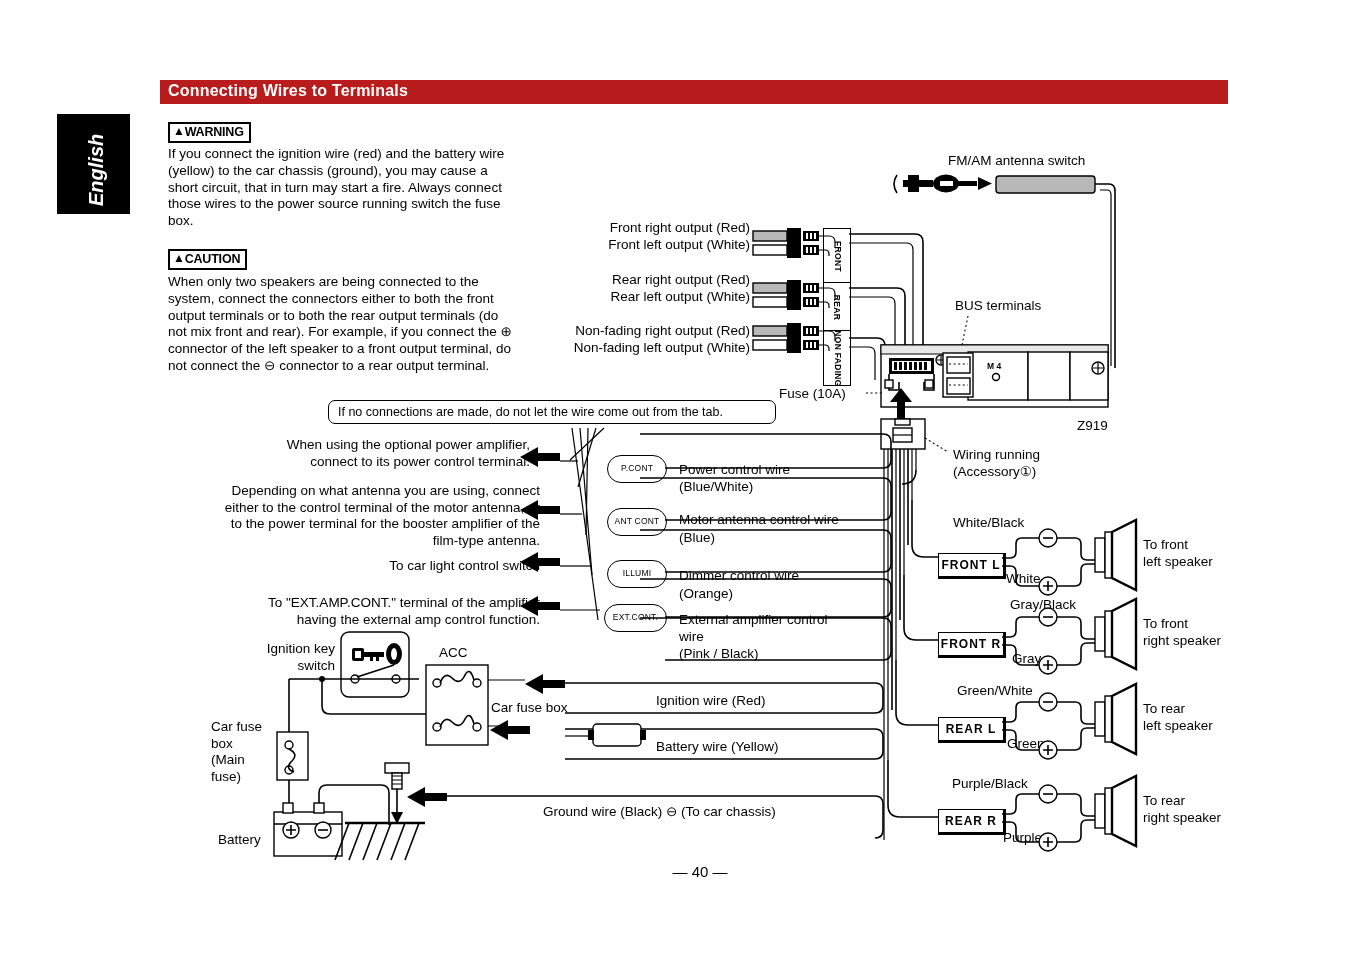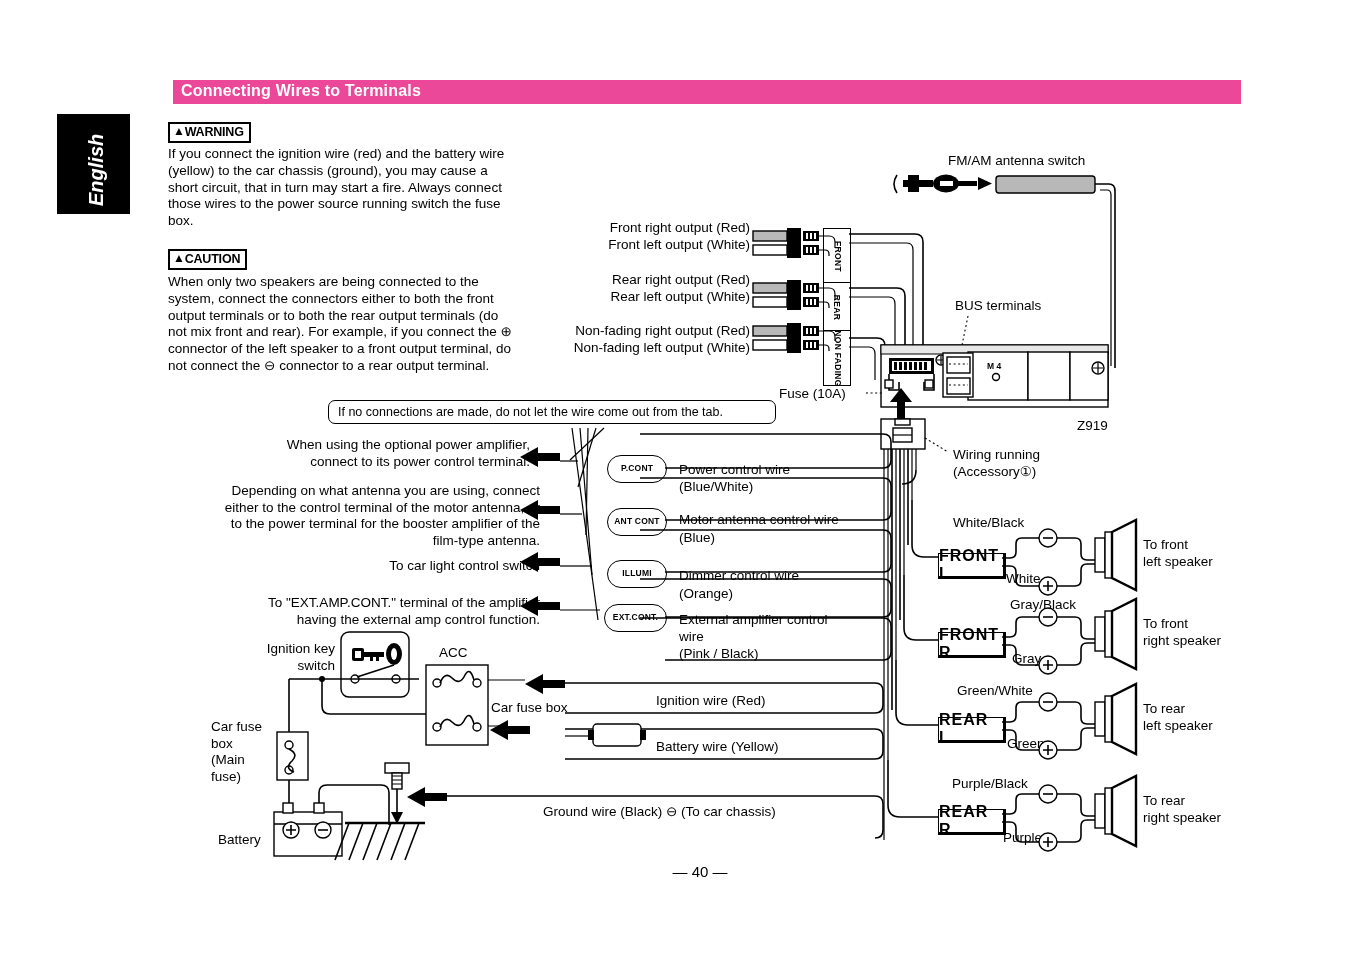--- a/index.html
+++ b/index.html
@@ -2,21 +2,21 @@
 <html><head>
 <meta charset="utf-8">
 <style>
   html,body{margin:0;padding:0;background:#fff;}
   body{width:1351px;height:954px;position:relative;
        font-family:"Liberation Sans", sans-serif;color:#000;overflow:hidden;}
   .abs{position:absolute;}
   #page{position:absolute;inset:0;}
 
   
-  .title-bar{left:173px;top:80px;width:1068px;height:24px;background:#ec4899;}
+  .title-bar{left:160px;top:80px;width:1068px;height:24px;background:#b91c1c;}
   .title-bar span{position:absolute;left:8px;top:2px;color:#fff;
        font-size:16px;font-weight:bold;letter-spacing:.2px;}
 
   
   .lang-tab{left:57px;top:114px;width:73px;height:100px;background:#000;}
   .lang-tab span{position:absolute;color:#fff;font-style:italic;font-weight:bold;
        font-size:20px;transform:rotate(-90deg);transform-origin:left top;
        left:28px;top:92px;white-space:nowrap;}
 
   
@@ -29,25 +29,25 @@
   .lbl{font-size:13.5px;line-height:16.5px;white-space:pre;}
   .lbl.r{text-align:right;}
   .lbl.c{text-align:center;}
 
   
   .note-box{border:1.6px solid #000;border-radius:7px;background:#fff;
        font-size:12.5px;padding:4px 9px;}
 
   
   .ctab{border:1.8px solid #000;border-radius:14px;background:#fff;
-       font-size:8.5px;font-weight:bold;text-align:center;letter-spacing:.2px;
+       font-size:8.5px;font-weight:normal;text-align:center;letter-spacing:.2px;
        display:flex;align-items:center;justify-content:center;line-height:9.5px;}
   
   .spk-box{border:1.6px solid #000;border-right-width:3.5px;border-bottom-width:3.5px;
-       background:#fff;font-size:16px;font-weight:bold;
+       background:#fff;font-size:12px;font-weight:bold;
        display:flex;align-items:center;justify-content:center;letter-spacing:1px;}
   .vconn{border:1.6px solid #000;background:#fff;width:26px;
        display:flex;align-items:center;justify-content:center;}
   .vconn span{font-size:8.5px;font-weight:bold;transform:rotate(90deg);
        white-space:nowrap;letter-spacing:.3px;line-height:9px;text-align:center;}
 
   svg{position:absolute;left:0;top:0;overflow:visible;}
   .ln{stroke:#000;fill:none;}
   .thin{stroke-width:1.2;}
   .med{stroke-width:1.6;}

